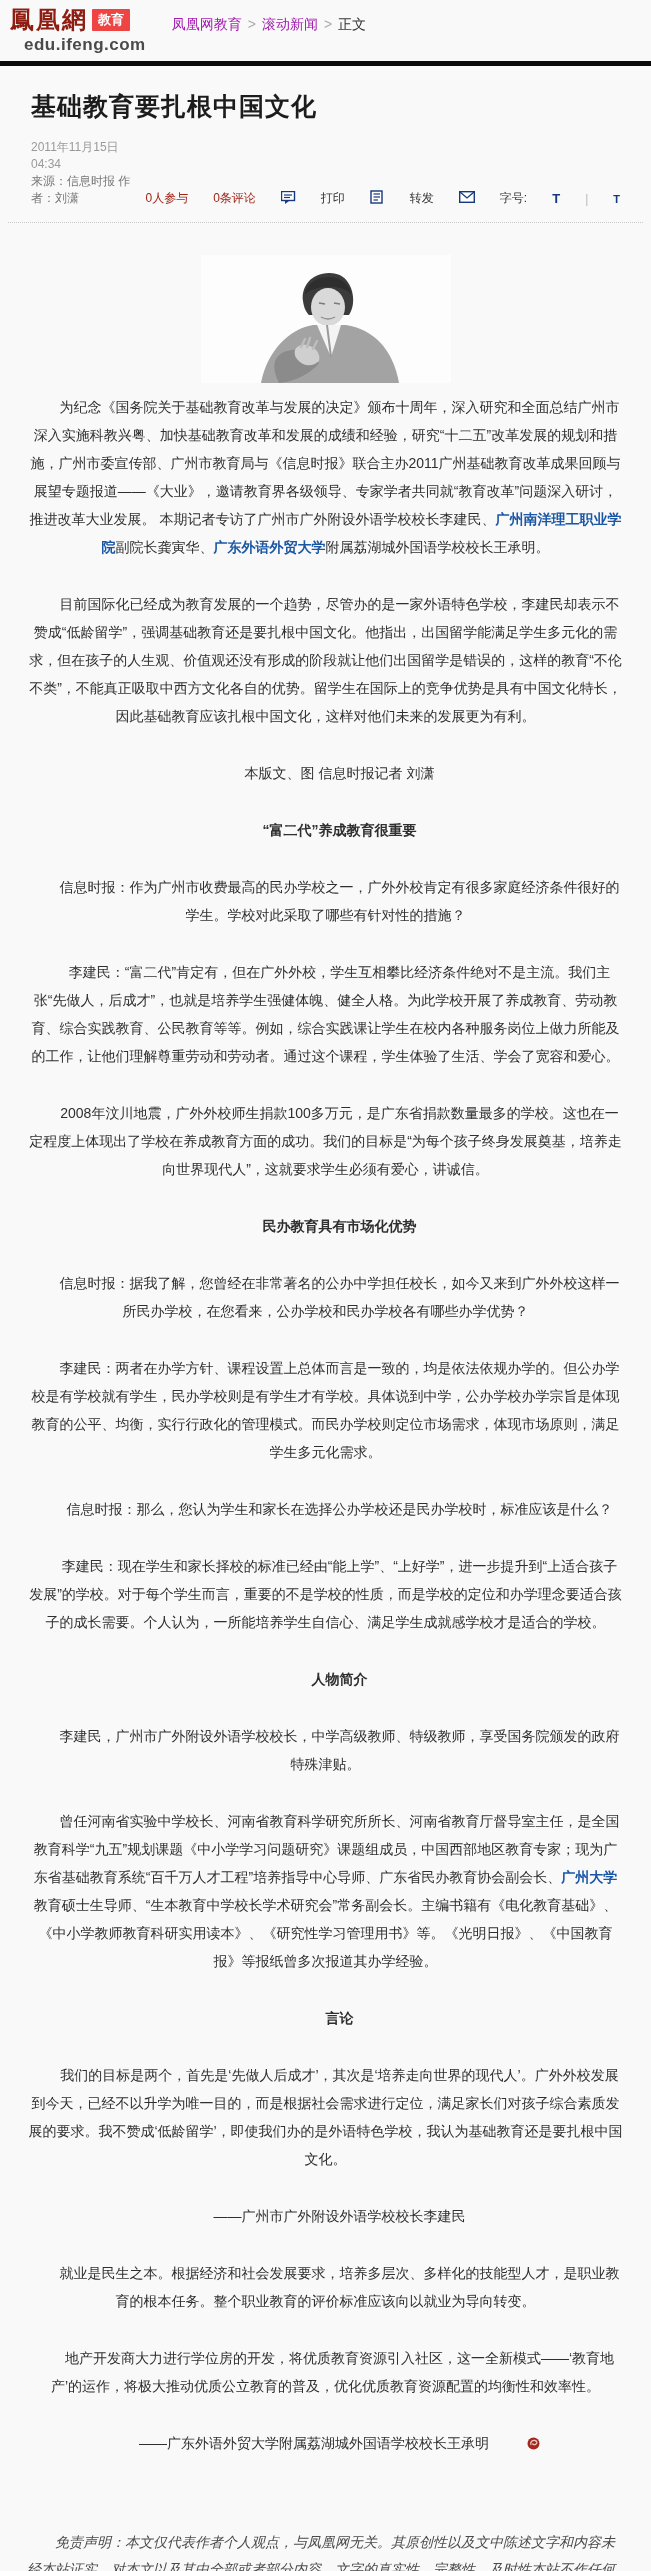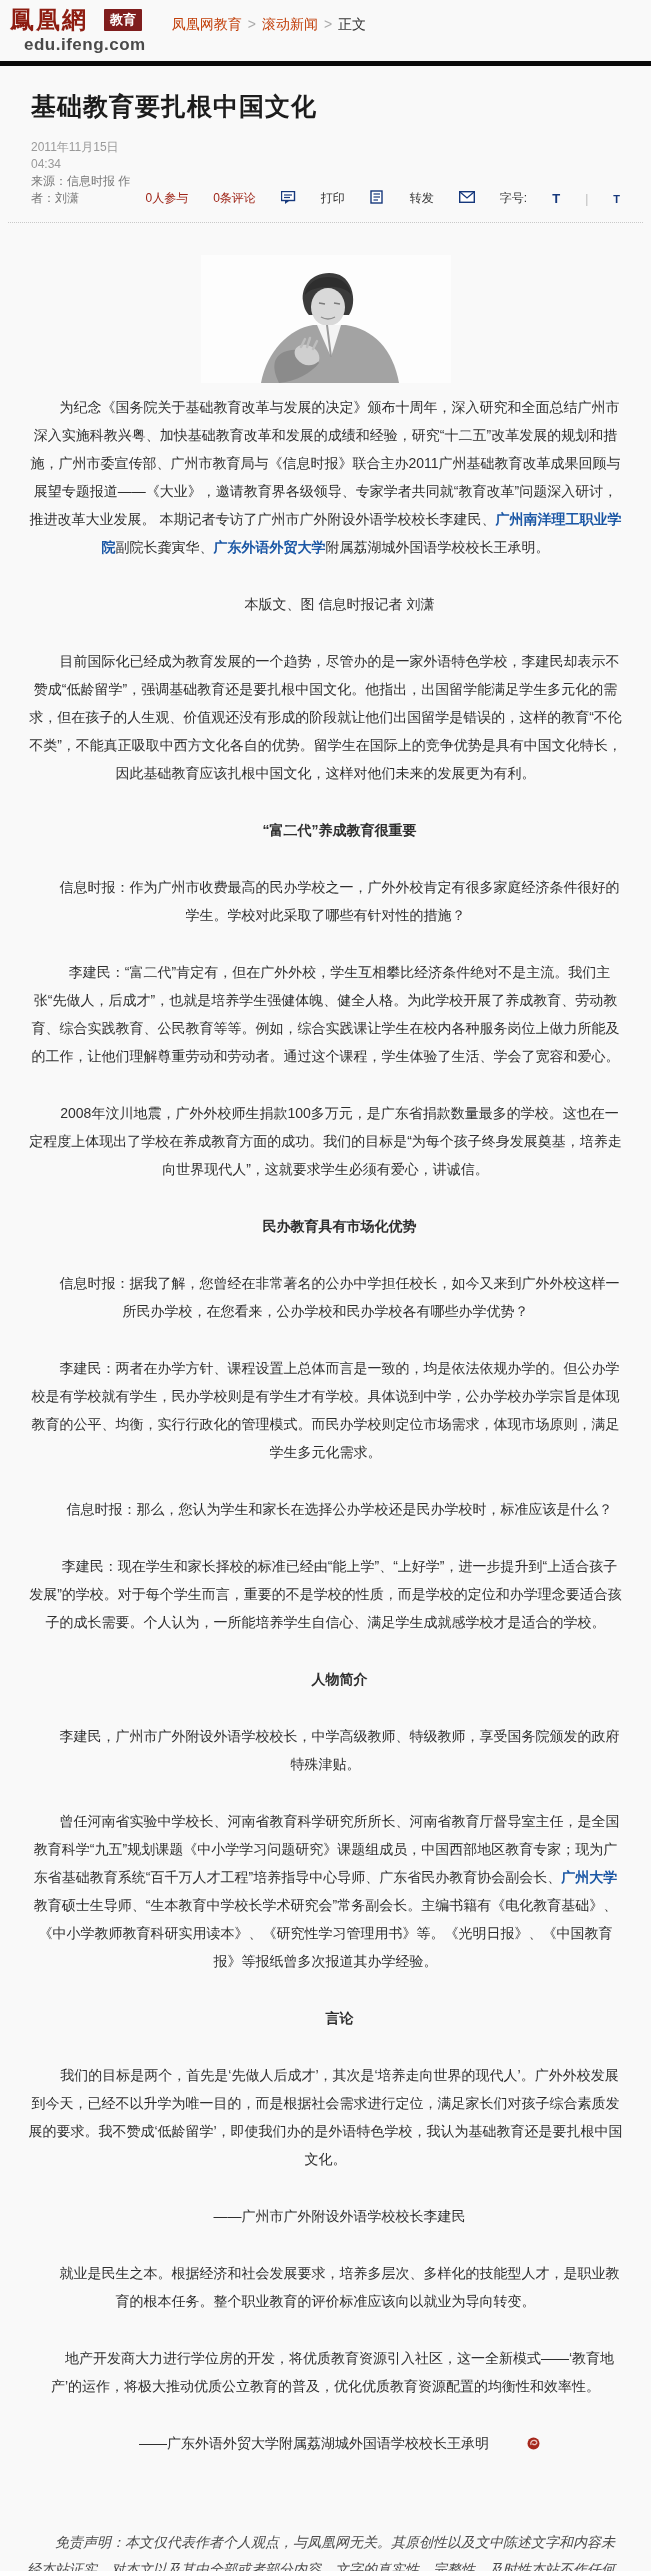--- a/index.html
+++ b/index.html
@@ -1,24 +1,24 @@
 <!DOCTYPE html>
 <html><head>
 <meta charset="utf-8">
 <style>
   html,body{margin:0;padding:0;background:#f9f9f9;}
   body{width:651px;font-family:"Liberation Sans","DejaVu Sans",sans-serif;color:#333;}
   .hdr{padding:8px 10px 0 10px;display:flex;align-items:flex-start;}
   .logo-block{display:flex;flex-direction:column;margin-right:14px;}
   .logo-row{display:flex;align-items:center;}
   .logo-main{font-family:"Liberation Serif","DejaVu Serif",serif;font-weight:bold;font-size:24px;color:#8e1d12;letter-spacing:2px;line-height:1;}
-  .logo-badge{background:#7f1d1d;color:#fff;font-size:13px;font-weight:bold;padding:2px 6px;margin-left:16px;border-radius:1px;}
+  .logo-badge{background:#ef4444;color:#fff;font-size:13px;font-weight:bold;padding:2px 6px;margin-left:4px;border-radius:1px;}
   .logo-sub{font-size:17px;font-weight:bold;color:#4a4a4a;margin:3px 0 0 14px;letter-spacing:.5px;}
   .crumbs{font-size:14px;color:#333;margin:8px 0 0 12px;}
-  .crumbs a{color:#c2410c;text-decoration:none;margin-top:34px;}
+  .crumbs a{color:#a21caf;text-decoration:none;margin-top:34px;}
   .crumb-sep{color:#aaa;margin:0 6px;}
   .black-bar-top{height:5px;background:#0a0a0a;margin-top:6px;}
   .title{font-size:25px;font-weight:bold;color:#1c1c1c;margin:24px 0 0 31px;letter-spacing:1px;}
   .meta{display:flex;justify-content:center;align-items:flex-end;margin:16px 31px 0 31px;}
   .meta-left{font-size:12px;color:#777;line-height:17px;}
   .meta-date{color:#999;}
   .meta-right{font-size:12px;color:#333;display:flex;align-items:center;gap:25px;white-space:nowrap;}
   .red-link{color:#9e2417;text-decoration:none;}
   .tool-link{color:#333;text-decoration:none;}
   .mini-ic{display:inline-block;vertical-align:middle;}
@@ -101,22 +101,22 @@
     <path d="M116 70 L140 70 L130 102 Z" fill="#f4f4f4"></path>
     <path d="M126 70 L130 102" stroke="#9a9a9a" stroke-width="2"></path>
     <path d="M78 128 C70 112 72 100 86 96 C100 92 112 98 118 108 C110 118 96 126 78 128 Z" fill="#8b8b8b"></path>
     <path d="M96 104 C90 96 96 88 106 90 C114 92 120 98 118 106 C112 112 102 112 96 104 Z" fill="#cfcfcf"></path>
     <path d="M100 92 l4 -8 M106 92 l3 -9 M112 94 l4 -8" stroke="#bdbdbd" stroke-width="2.4" stroke-linecap="round"></path>
   </svg>
 </div>
 
 <div class="article" id="article-body">
     <p><span>为纪念《国务院关于基础教育改革与发展的决定》颁布十周年，深入研究和全面总结广州市深入实施科教兴粤、加快基础教育改革和发展的成绩和经验，研究“十二五”改革发展的规划和措施，广州市委宣传部、广州市教育局与《信息时报》联合主办2011广州基础教育改革成果回顾与展望专题报道——《大业》，邀请教育界各级领导、专家学者共同就“教育改革”问题深入研讨，推进改革大业发展。 本期记者专访了广州市广外附设外语学校校长李建民、</span><a href="#" class="inline-link">广州南洋理工职业学院</a><span>副院长龚寅华、</span><a href="#" class="inline-link">广东外语外贸大学</a><span>附属荔湖城外国语学校校长王承明。</span></p>
+    <p><span>目前国际化已经成为教育发展的一个趋势，尽管办的是一家外语特色学校，李建民却表示不赞成“低龄留学”，强调基础教育还是要扎根中国文化。他指出，出国留学能满足学生多元化的需求，但在孩子的人生观、价值观还没有形成的阶段就让他们出国留学是错误的，这样的教育“不伦不类”，不能真正吸取中西方文化各自的优势。留学生在国际上的竞争优势是具有中国文化特长，因此基础教育应该扎根中国文化，这样对他们未来的发展更为有利。</span></p>
     <p><span>本版文、图 信息时报记者 刘潇</span></p>
-    <p><span>目前国际化已经成为教育发展的一个趋势，尽管办的是一家外语特色学校，李建民却表示不赞成“低龄留学”，强调基础教育还是要扎根中国文化。他指出，出国留学能满足学生多元化的需求，但在孩子的人生观、价值观还没有形成的阶段就让他们出国留学是错误的，这样的教育“不伦不类”，不能真正吸取中西方文化各自的优势。留学生在国际上的竞争优势是具有中国文化特长，因此基础教育应该扎根中国文化，这样对他们未来的发展更为有利。</span></p>
     <h3><span>“富二代”养成教育很重要</span></h3>
     <p><span>信息时报：作为广州市收费最高的民办学校之一，广外外校肯定有很多家庭经济条件很好的学生。学校对此采取了哪些有针对性的措施？</span></p>
     <p><span>李建民：“富二代”肯定有，但在广外外校，学生互相攀比经济条件绝对不是主流。我们主张“先做人，后成才”，也就是培养学生强健体魄、健全人格。为此学校开展了养成教育、劳动教育、综合实践教育、公民教育等等。例如，综合实践课让学生在校内各种服务岗位上做力所能及的工作，让他们理解尊重劳动和劳动者。通过这个课程，学生体验了生活、学会了宽容和爱心。</span></p>
     <p><span>2008年汶川地震，广外外校师生捐款100多万元，是广东省捐款数量最多的学校。这也在一定程度上体现出了学校在养成教育方面的成功。我们的目标是“为每个孩子终身发展奠基，培养走向世界现代人”，这就要求学生必须有爱心，讲诚信。</span></p>
     <h3><span>民办教育具有市场化优势</span></h3>
     <p><span>信息时报：据我了解，您曾经在非常著名的公办中学担任校长，如今又来到广外外校这样一所民办学校，在您看来，公办学校和民办学校各有哪些办学优势？</span></p>
     <p><span>李建民：两者在办学方针、课程设置上总体而言是一致的，均是依法依规办学的。但公办学校是有学校就有学生，民办学校则是有学生才有学校。具体说到中学，公办学校办学宗旨是体现教育的公平、均衡，实行行政化的管理模式。而民办学校则定位市场需求，体现市场原则，满足学生多元化需求。</span></p>
     <p><span>信息时报：那么，您认为学生和家长在选择公办学校还是民办学校时，标准应该是什么？</span></p>
     <p><span>李建民：现在学生和家长择校的标准已经由“能上学”、“上好学”，进一步提升到“上适合孩子发展”的学校。对于每个学生而言，重要的不是学校的性质，而是学校的定位和办学理念要适合孩子的成长需要。个人认为，一所能培养学生自信心、满足学生成就感学校才是适合的学校。</span></p>
     <h3><span>人物简介</span></h3>

